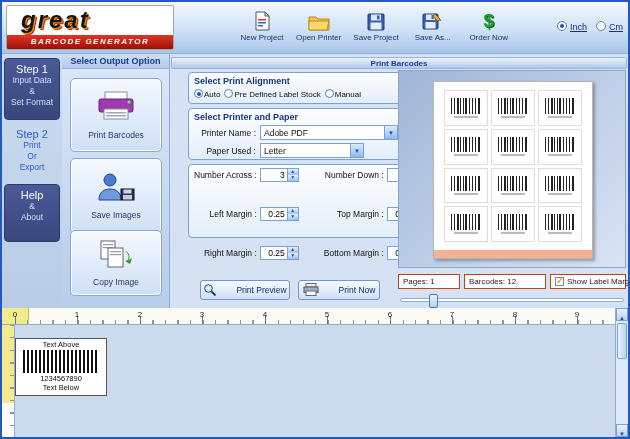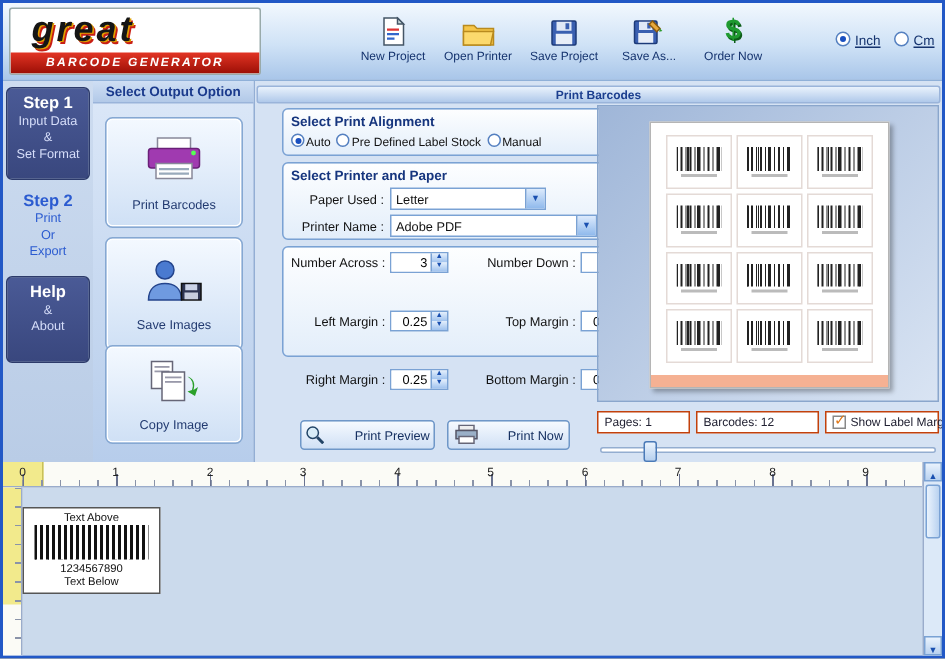--- a/index.html
+++ b/index.html
@@ -21,21 +21,21 @@
   .dollar{font-size:19px;font-weight:bold;color:#1f9a30;text-shadow:1px 1px 0 #0c5c18;line-height:20px;}
   .units{position:absolute;right:5px;top:19px;display:flex;gap:9px;align-items:center;font-size:9px;color:#15336e;text-decoration:underline;}
   .radio{width:10px;height:10px;border-radius:50%;background:#fff;border:1px solid #5580c0;display:inline-block;position:relative;margin-right:3px;vertical-align:-1px;}
   .radio.checked::after{content:"";position:absolute;left:2px;top:2px;width:4px;height:4px;border-radius:50%;background:#1a50c0;}
 
   
   .main{position:absolute;left:0;top:52px;width:626px;height:254px;background:#d5e2f3;}
   .sidebar{position:absolute;left:0;top:0;width:60px;height:100%;background:linear-gradient(180deg,#cddcf0,#b9cce6);}
   .step{position:absolute;left:2px;width:56px;border-radius:4px;text-align:center;padding-top:4px;cursor:pointer;}
   .step.dark{background:linear-gradient(180deg,#4a5a96,#39477e);border:1px solid #2c3a6a;color:#fff;}
-  .step .t{font-size:11px;font-weight:bold;}
+  .step .t{font-size:11px;font-weight:normal;}
   .step .l{font-size:8.5px;line-height:11px;color:#d6defa;}
   .step.light{color:#2b5bd0;}
   .step.light .t{color:#2b5bd0;}
   .step.light .l{color:#2b5bd0;}
 
   .options{position:absolute;left:60px;top:0;width:108px;height:100%;
     background:linear-gradient(180deg,#dce8f8,#b7cdeb);border-right:1px solid #93aed4;}
   .options .hdr{height:15px;font-size:9px;font-weight:bold;color:#1a3a8c;text-align:center;line-height:15px;
     background:linear-gradient(180deg,#cfdff4,#b2c9e8);border-bottom:1px solid #9ab4da;}
   .opt-btn{position:absolute;left:8px;width:92px;border:1px solid #86a8d2;border-radius:5px;cursor:pointer;
@@ -266,30 +266,30 @@
         <div class="radrow">
           <span><span class="radio checked"></span><span>Auto</span></span>
           <span><span class="radio"></span><span>Pre Defined Label Stock</span></span>
           <span><span class="radio"></span><span>Manual</span></span>
         </div>
       </div>
 
       <div class="group" style="top:54px;height:52px;">
         <div class="gt">Select Printer and Paper</div>
         <div class="frow">
-          <span class="flab">Paper Used :</span>
-          <span class="dd" style="width:104px;">
-            <span class="val">Letter</span>
+          <span class="flab">Printer Name :</span>
+          <span class="dd" style="width:138px;">
+            <span class="val">Adobe PDF</span>
             <span class="arrow"></span>
           </span>
         </div>
         <div class="frow">
-          <span class="flab">Printer Name :</span>
-          <span class="dd" style="width:138px;">
-            <span class="val">Adobe PDF</span>
+          <span class="flab">Paper Used :</span>
+          <span class="dd" style="width:104px;">
+            <span class="val">Letter</span>
             <span class="arrow"></span>
           </span>
         </div>
       </div>
 
       <div class="group" style="top:110px;height:74px;">
         <div class="vgrid">
           <div class="vcell">
               <span class="vlab">Number Across :</span>
             <span class="spin">

